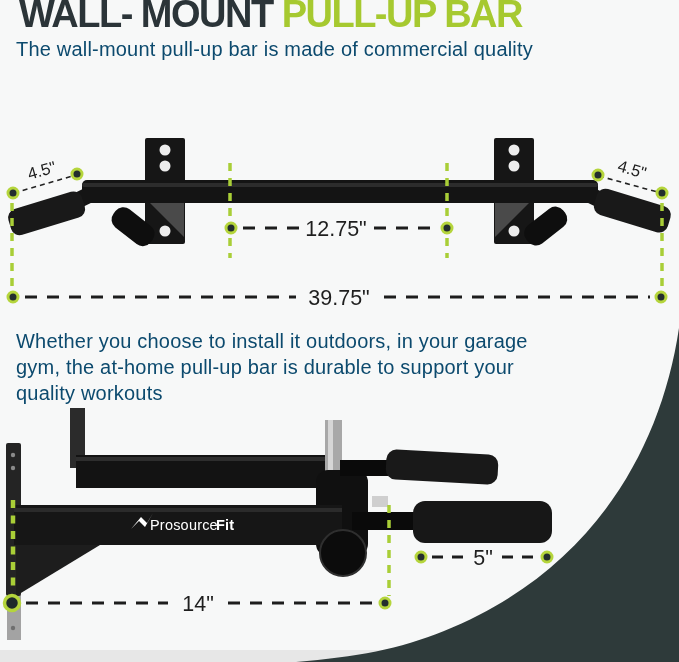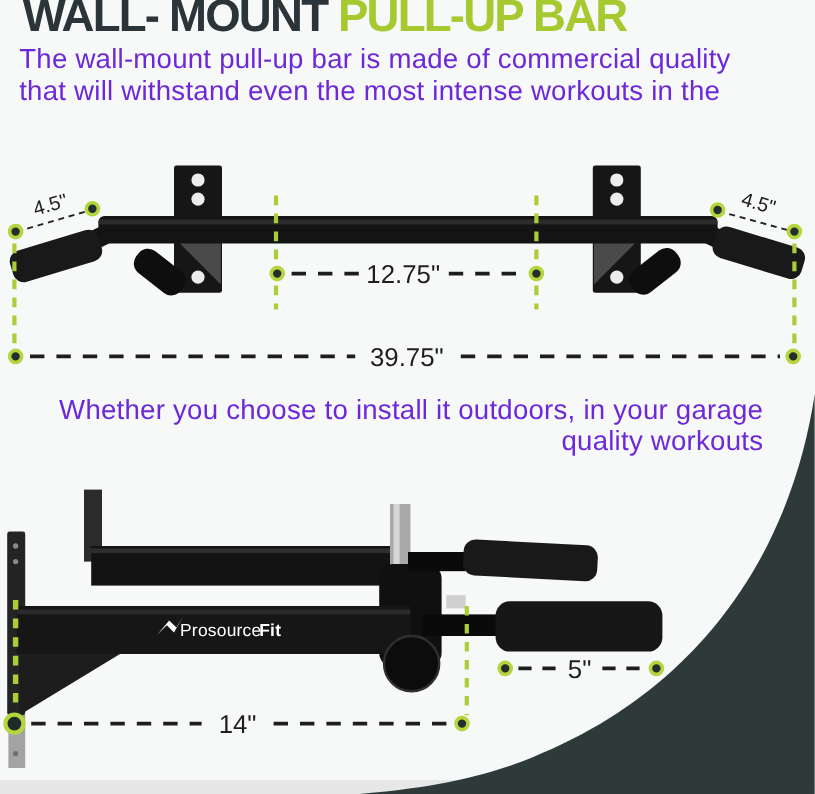--- a/index.html
+++ b/index.html
@@ -9,24 +9,24 @@
     background:#f7f8f8;
   }
   .title{
     position:absolute;left:19px;top:-7px;
     font-weight:700;font-size:38px;letter-spacing:-1.5px;
     white-space:nowrap;color:#2b3438;
   }
   .title .green{color:#a6c930;margin-left:9px;}
   .para{
     position:absolute;left:16px;width:620px;
-    font-size:23px;line-height:26px;color:#6d28d9;letter-spacing:.2px;
+    font-size:20px;line-height:26px;color:#0c4a6e;letter-spacing:.2px;
   }
   .p1{top:36px;}
-  .p2{top:328px;text-align:right;}
+  .p2{top:328px;}
   svg{position:absolute;left:0;top:0;}
   .dimtext{font-family:"Liberation Sans",sans-serif;font-size:21.5px;fill:#1e1e1e;}
   .dimsmall{font-family:"Liberation Sans",sans-serif;font-size:16.5px;fill:#1e1e1e;}
   .brand{font-family:"Liberation Sans",sans-serif;font-size:14.5px;fill:#ffffff;letter-spacing:.2px;}
   .brandbold{font-weight:700;}
 </style>
 </head>
 <body>
 
 <div class="stage">
@@ -167,21 +167,21 @@
       </g>
     </g>
   </svg>
 
   <div class="title">
     <span>WALL- MOUNT</span><span class="green">PULL-UP BAR</span>
   </div>
 
   <div class="para p1">
     <div>The wall-mount pull-up bar is made of commercial quality</div>
-    <div>that will withstand even the most intense workouts in the</div>
   </div>
 
   <div class="para p2">
     <div>Whether you choose to install it outdoors, in your garage</div>
+    <div>gym, the at-home pull-up bar is durable to support your</div>
     <div>quality workouts</div>
   </div>
 
 </div>
 
 </body></html>

